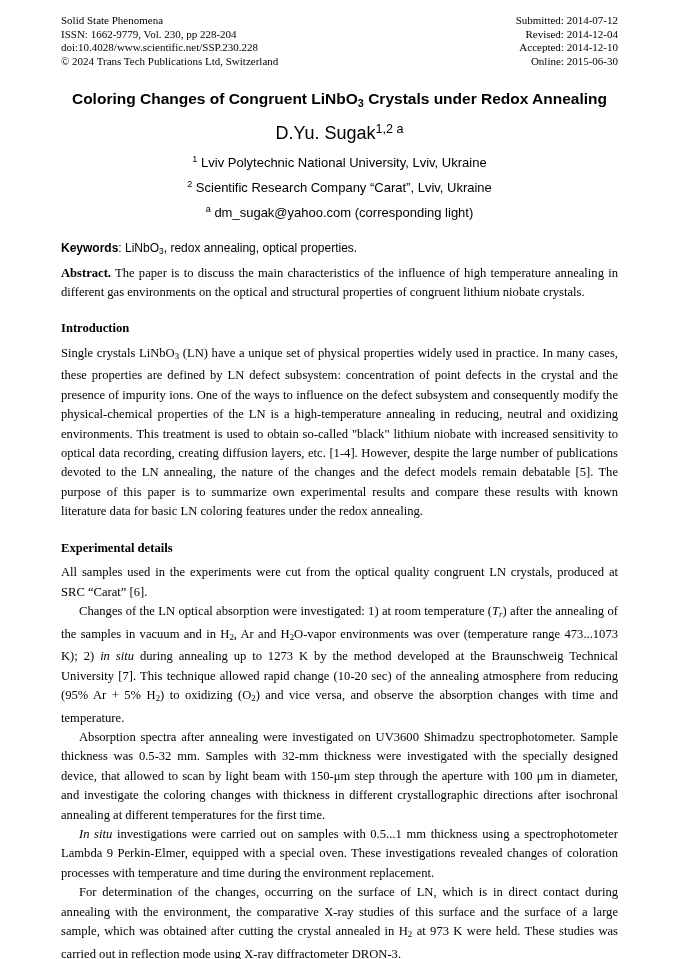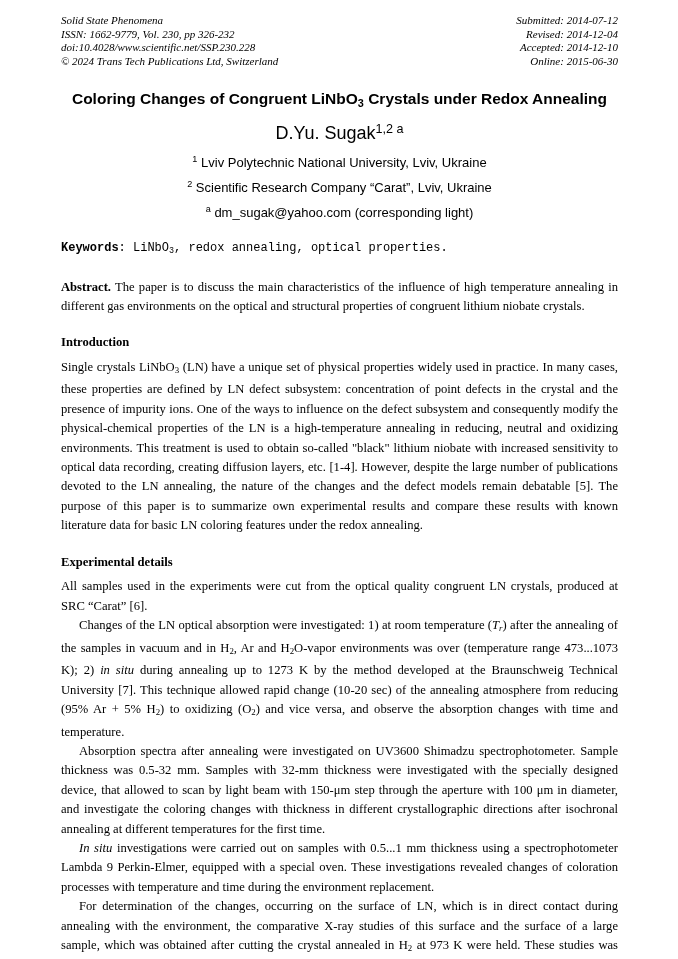--- a/index.html
+++ b/index.html
@@ -9,21 +9,20 @@
     height: 959px;
     background: #ffffff;
     color: #000000;
     padding: 14px 60px 0 61px;
     font-family: "Liberation Serif", serif;
     overflow: hidden;
   }
   .paper-header {
     display: flex;
     justify-content: space-between;
-    font-style: italic;
     font-size: 11px;
     line-height: 13.6px;
   }
   .paper-header .dates { text-align: right; }
   .paper-title {
     font-family: "Liberation Sans", sans-serif;
     font-size: 15.5px;
     line-height: 21px;
     font-weight: bold;
     text-align: center;
@@ -36,31 +35,31 @@
     text-align: center;
     margin-top: 8px;
   }
   .affiliation {
     font-family: "Liberation Sans", sans-serif;
     font-size: 13px;
     text-align: center;
     margin-top: 9.5px;
   }
   .keywords {
-    font-family: Liberation Mono, monospace;
+    font-family: Liberation Sans, sans-serif;
     font-size: 12px;
     margin: 21px 0 0;
   }
   .body-text {
     font-size: 12.6px;
     line-height: 19.4px;
     text-align: justify;
     margin: 0;
   }
-  .abstract { margin-top: 22px; }
+  .abstract { margin-top: 8px; }
   .section-heading {
     font-family: "Liberation Serif", serif;
     font-size: 12.6px;
     line-height: 19.4px;
     font-weight: bold;
     margin: 17px 0 5px;
   }
   .indent { text-indent: 18px; }
   
   .s-sub  { font-size: 0.7em; vertical-align: -0.25em; }
@@ -70,21 +69,21 @@
   .s-isub { font-size: 0.7em; vertical-align: -0.25em; font-style: italic; }
 </style>
 </head>
 <body>
 
 <div class="page">
 
   <div class="paper-header">
     <div>
       <div>Solid State Phenomena</div>
-      <div>ISSN: 1662-9779, Vol. 230, pp 326-232</div>
+      <div>ISSN: 1662-9779, Vol. 230, pp 228-204</div>
       <div>doi:10.4028/www.scientific.net/SSP.230.228</div>
       <div>© 2024 Trans Tech Publications Ltd, Switzerland</div>
     </div>
     <div class="dates">
       <div>Submitted: 2014-07-12</div>
       <div>Revised: 2014-12-04</div>
       <div>Accepted: 2014-12-10</div>
       <div>Online: 2015-06-30</div>
     </div>
   </div>

